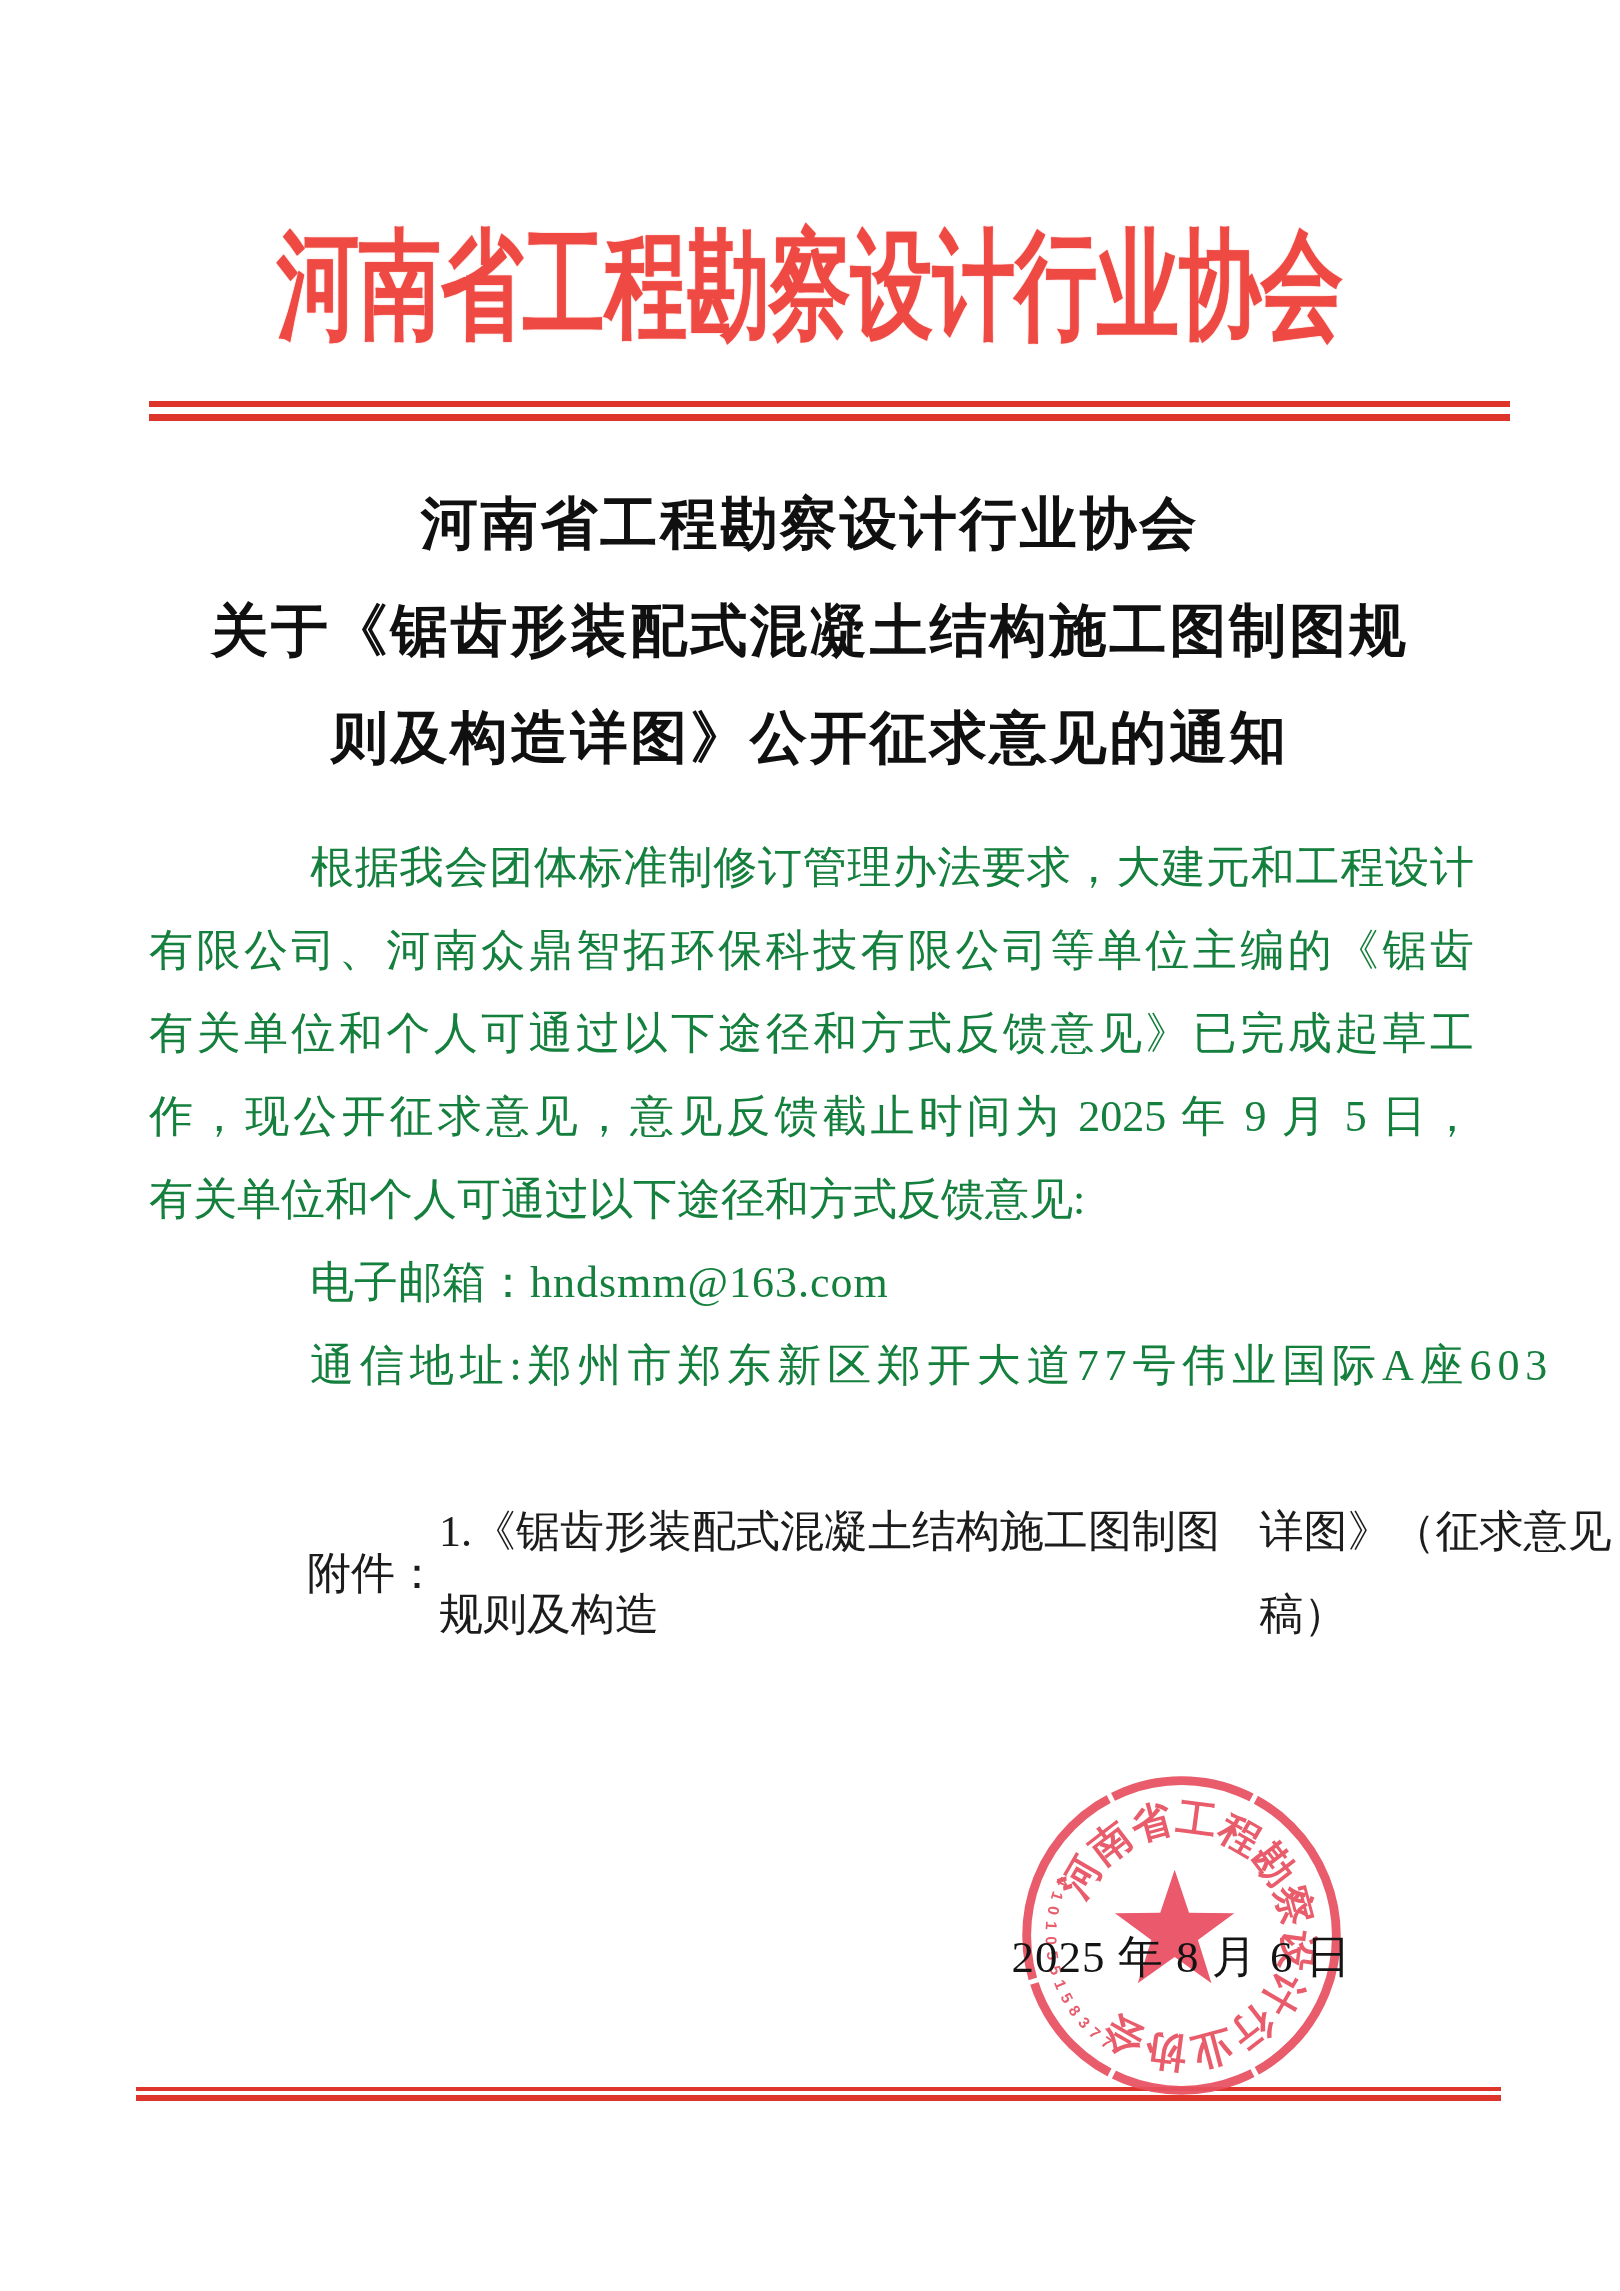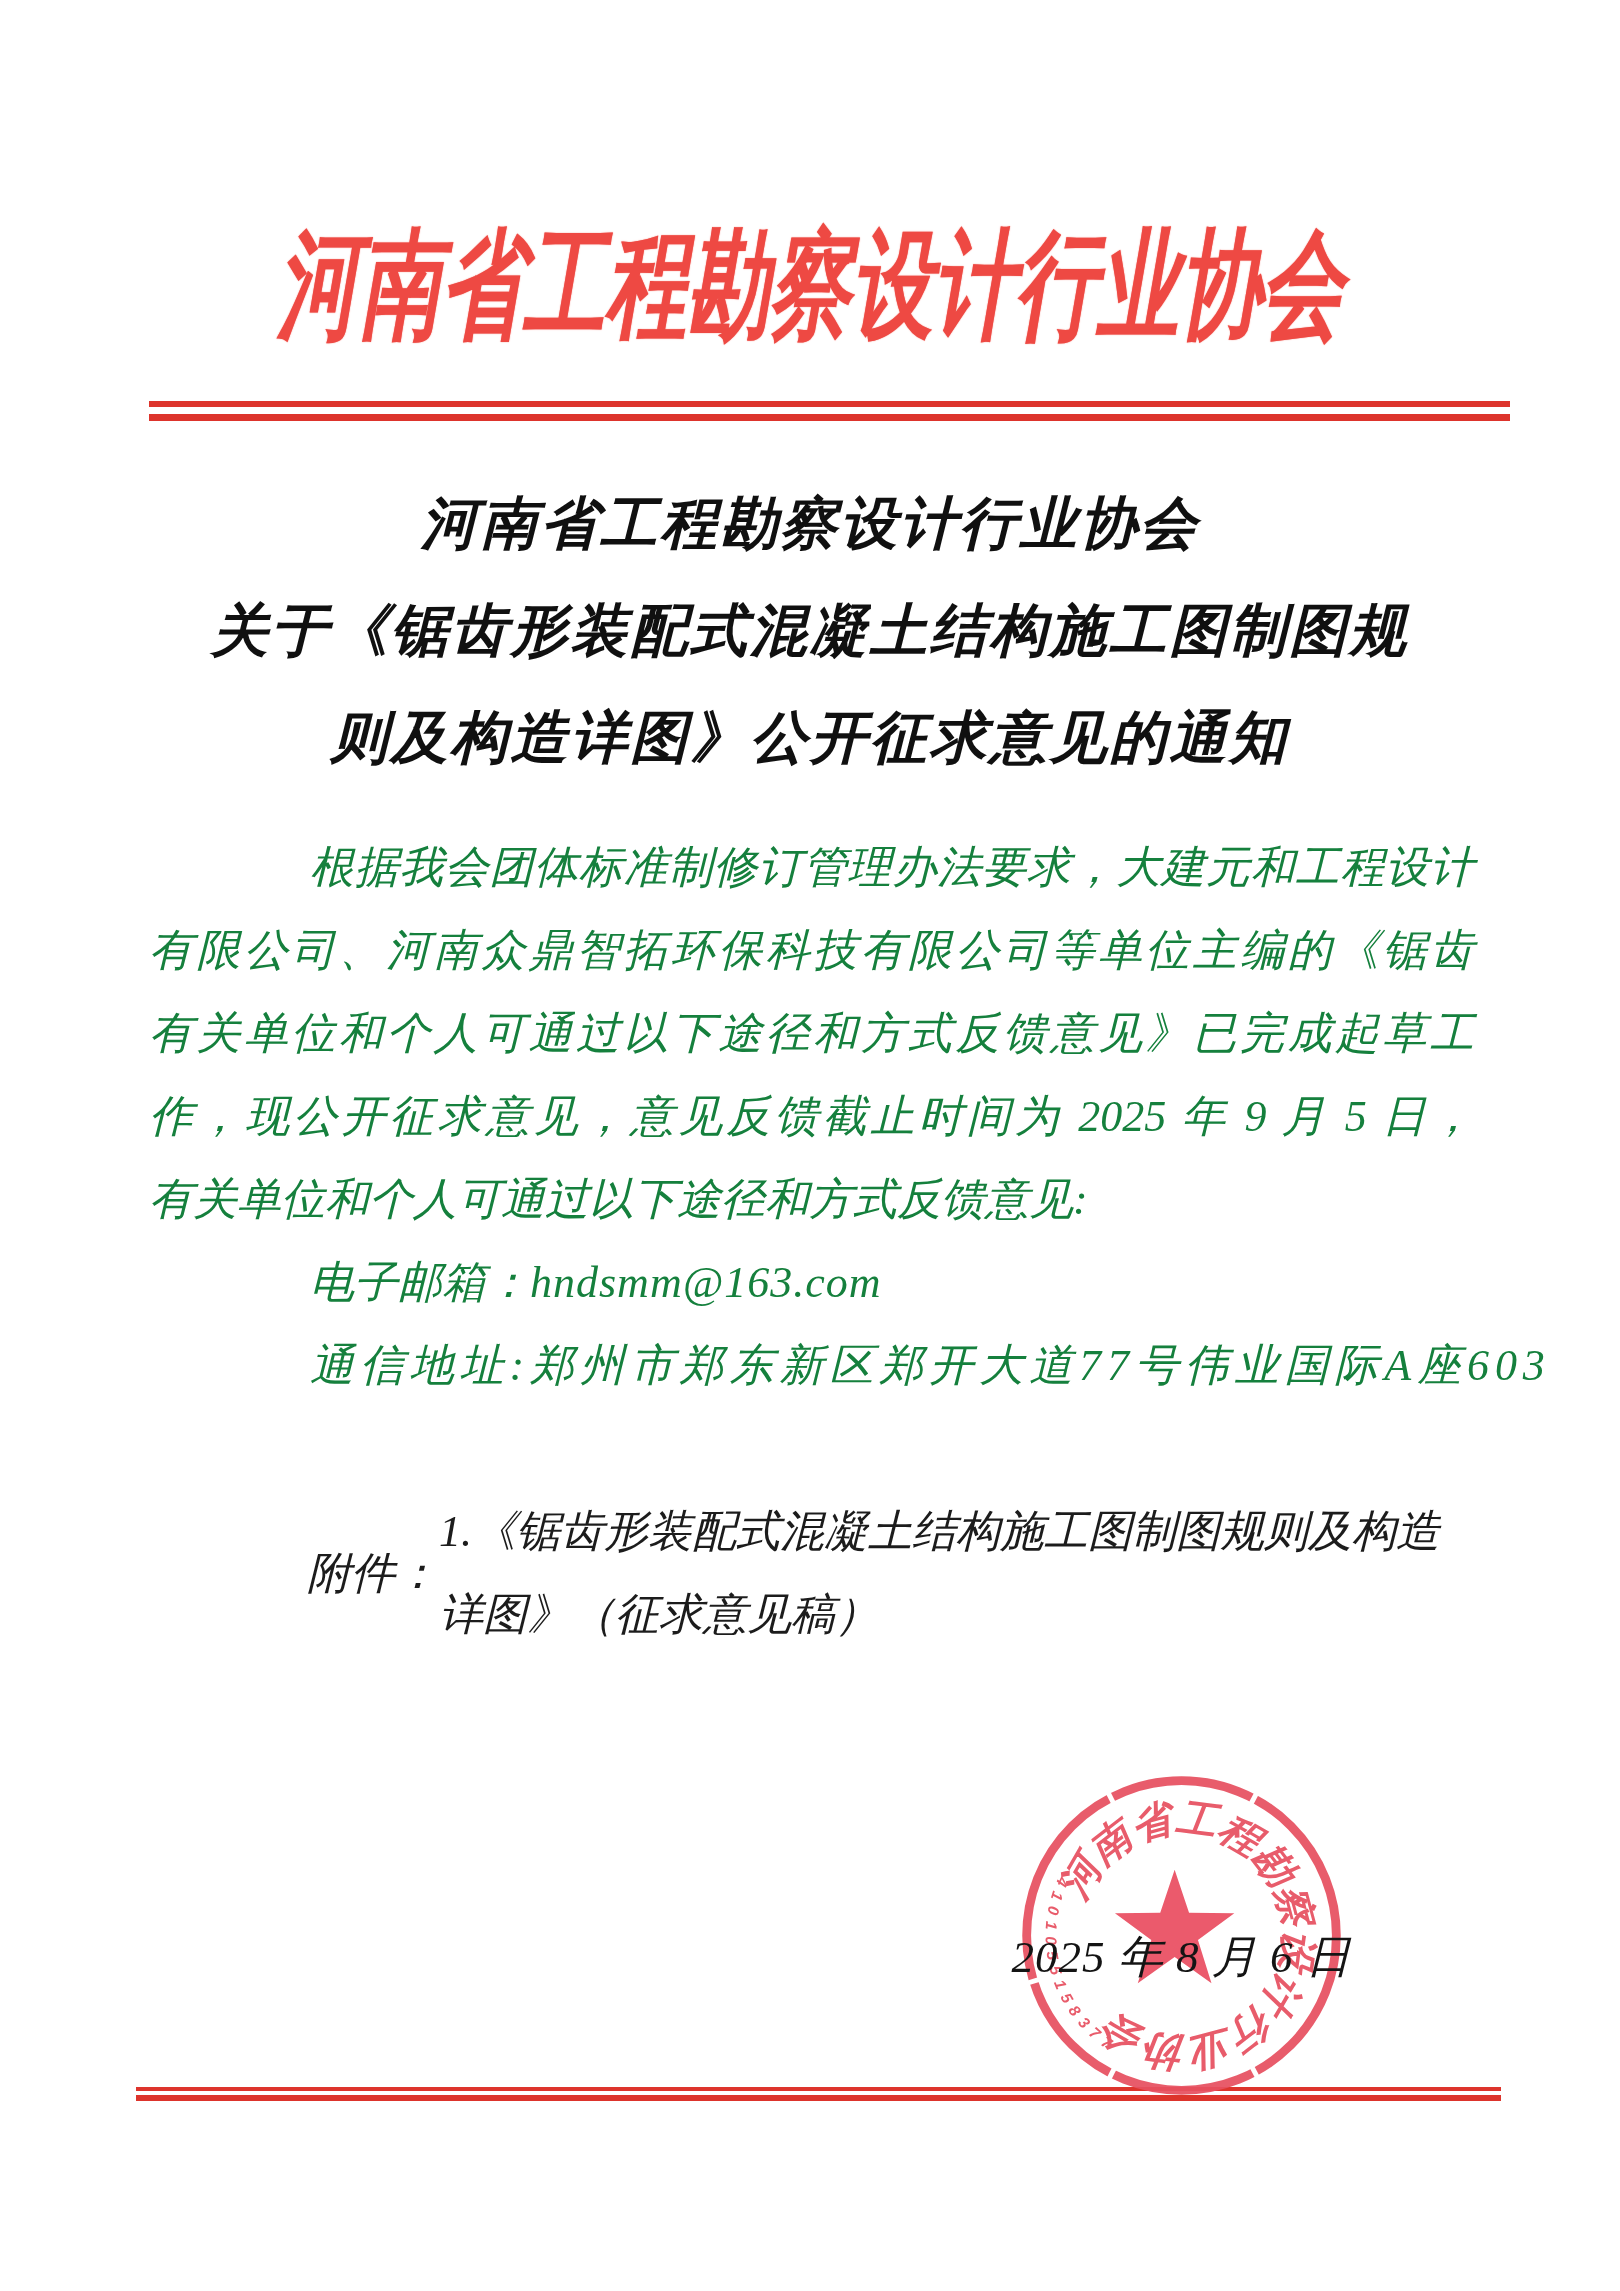--- a/index.html
+++ b/index.html
@@ -1,18 +1,18 @@
 <!DOCTYPE html>
 <html><head>
 <meta charset="utf-8">
 <style>
   html,body{margin:0;padding:0;background:#9a9a9a;}
   .page{
     position:relative;width:1620px;height:2292px;background:#ffffff;
-    overflow:hidden;font-family:"Liberation Serif","DejaVu Serif",serif;font-style:italic;
+    overflow:hidden;font-family:"Liberation Serif","DejaVu Serif",serif;
   }
   
   .letterhead{
     position:absolute;top:225px;left:0;width:100%;height:123px;
     display:flex;align-items:center;justify-content:center;
   }
   .letterhead .org{
     font-size:82px;font-weight:bold;color:#ee4943;white-space:nowrap;
     transform:scaleY(1.45);transform-origin:center;
     letter-spacing:0px;text-shadow:0 0 1px #f06a60;
@@ -40,21 +40,21 @@
   .contact{padding-left:161px;white-space:nowrap;}
   .contact .lat{letter-spacing:1px;}
   .contact.addr{letter-spacing:5.9px;}
   
   .attach{
     position:absolute;top:1490px;left:307px;
     font-size:44px;line-height:83px;color:#1c1c1c;
     display:flex;align-items:center;
   }
   .attach .label{white-space:nowrap;}
-  .attach .items{display:flex;flex-direction:column;}
+  .attach .items{display:flex;flex-direction:row;}
   
   .seal{position:absolute;left:1010px;top:1764px;width:343px;height:343px;z-index:2;opacity:0.93;}
   .seal text{font-family:"Liberation Sans","DejaVu Sans",sans-serif;}
   .seal .seal-char{font-size:41px;font-weight:bold;fill:#e75060;}
   .seal .seal-digit{font-size:16px;font-weight:bold;fill:#e75060;letter-spacing:1px;}
   .date-stamp{
     position:absolute;left:1010px;top:1933px;width:343px;z-index:3;
     text-align:center;font-size:45px;line-height:49px;color:#141414;
     white-space:nowrap;letter-spacing:1px;
   }

